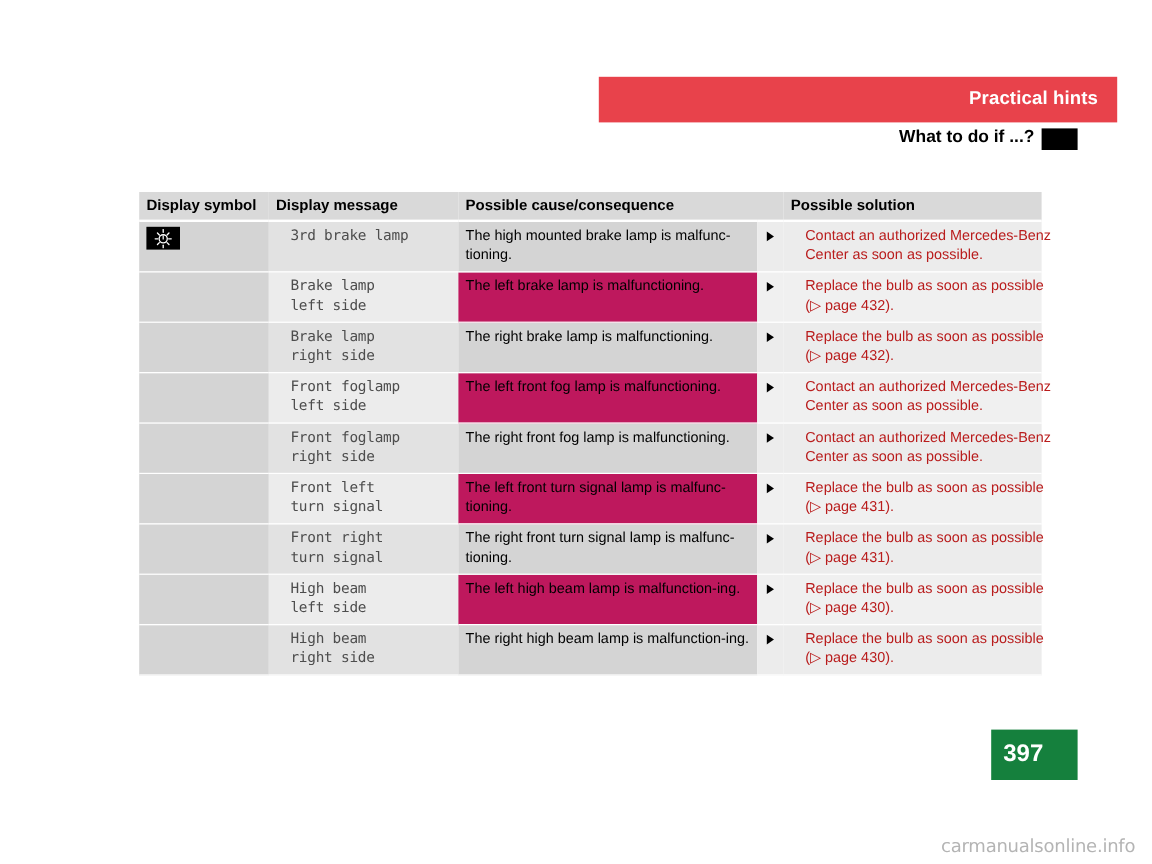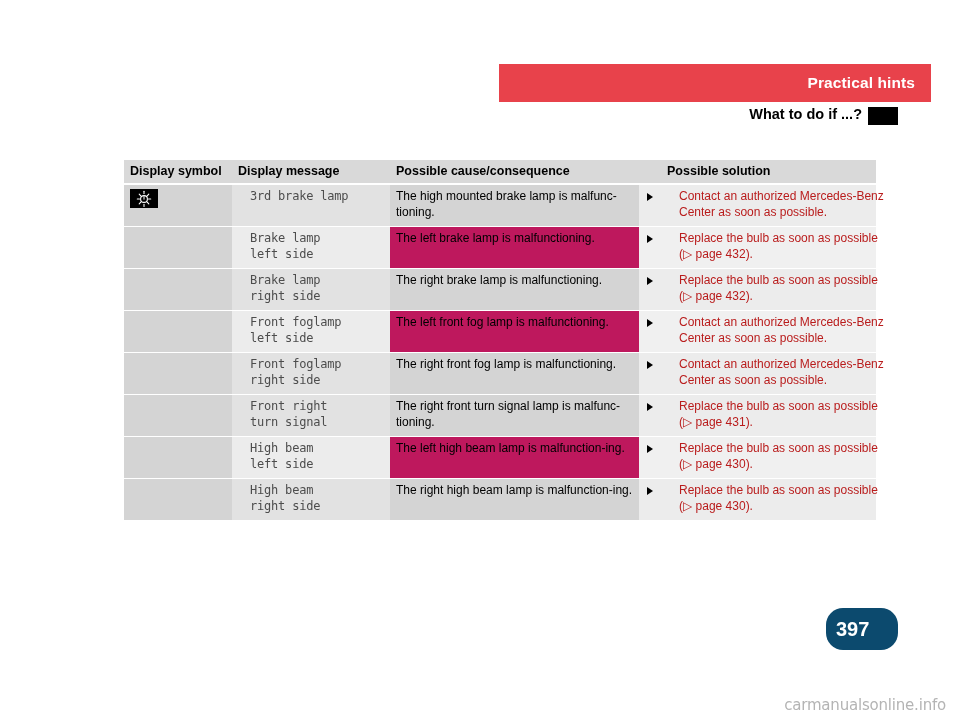--- a/index.html
+++ b/index.html
@@ -56,21 +56,21 @@
     right: 0px;
     top: 1px;
     width: 30px;
     height: 18px;
     background: #000000;
   }
 
   
   .table-wrap {
     position: absolute;
-    left: 124px;
+    left: 116px;
     top: 160px;
     width: 619px;
   }
   .hints-table {
     width: 100%;
     border-collapse: collapse;
     table-layout: fixed;
   }
   .hints-table col.c-symbol   { width: 108px; }
   .hints-table col.c-message  { width: 158px; }
@@ -132,22 +132,21 @@
   }
   .sol-line { display: block; white-space: nowrap; margin-left: 12px; }
 
   
   .page-number-box {
     position: absolute;
     left: 826px;
     top: 608px;
     width: 72px;
     height: 42px;
-    background: #0c4a6e;
-    border-radius: 17px;
+    background: #15803d;
   }
   .page-number-text {
     position: absolute;
     left: 10px;
     top: 50%;
     transform: translateY(-50%);
     color: #ffffff;
     font-size: 20px;
     font-weight: bold;
   }
@@ -263,20 +262,33 @@
             <span class="sol-line">Front foglamp</span>
             <span class="sol-line">right side</span>
           </td>
           <td class="cell-cause">The right front fog lamp is malfunctioning.</td>
           <td class="cell-bullet"><span class="bullet-tri"></span></td>
           <td class="cell-solution">
             <span class="sol-line">Contact an authorized Mercedes-Benz</span>
             <span class="sol-line">Center as soon as possible.</span>
           </td>
         </tr>
+        <tr class="row-alt">
+          <td class="cell-symbol">&nbsp;</td>
+          <td class="cell-message">
+            <span class="sol-line">Front left</span>
+            <span class="sol-line">turn signal</span>
+          </td>
+          <td class="cell-cause">The left front turn signal lamp is malfunc-tioning.</td>
+          <td class="cell-bullet"><span class="bullet-tri"></span></td>
+          <td class="cell-solution">
+            <span class="sol-line">Replace the bulb as soon as possible</span>
+            <span class="sol-line">(▷ page 431).</span>
+          </td>
+        </tr>
         <tr>
           <td class="cell-symbol">&nbsp;</td>
           <td class="cell-message">
             <span class="sol-line">Front right</span>
             <span class="sol-line">turn signal</span>
           </td>
           <td class="cell-cause">The right front turn signal lamp is malfunc-tioning.</td>
           <td class="cell-bullet"><span class="bullet-tri"></span></td>
           <td class="cell-solution">
             <span class="sol-line">Replace the bulb as soon as possible</span>

